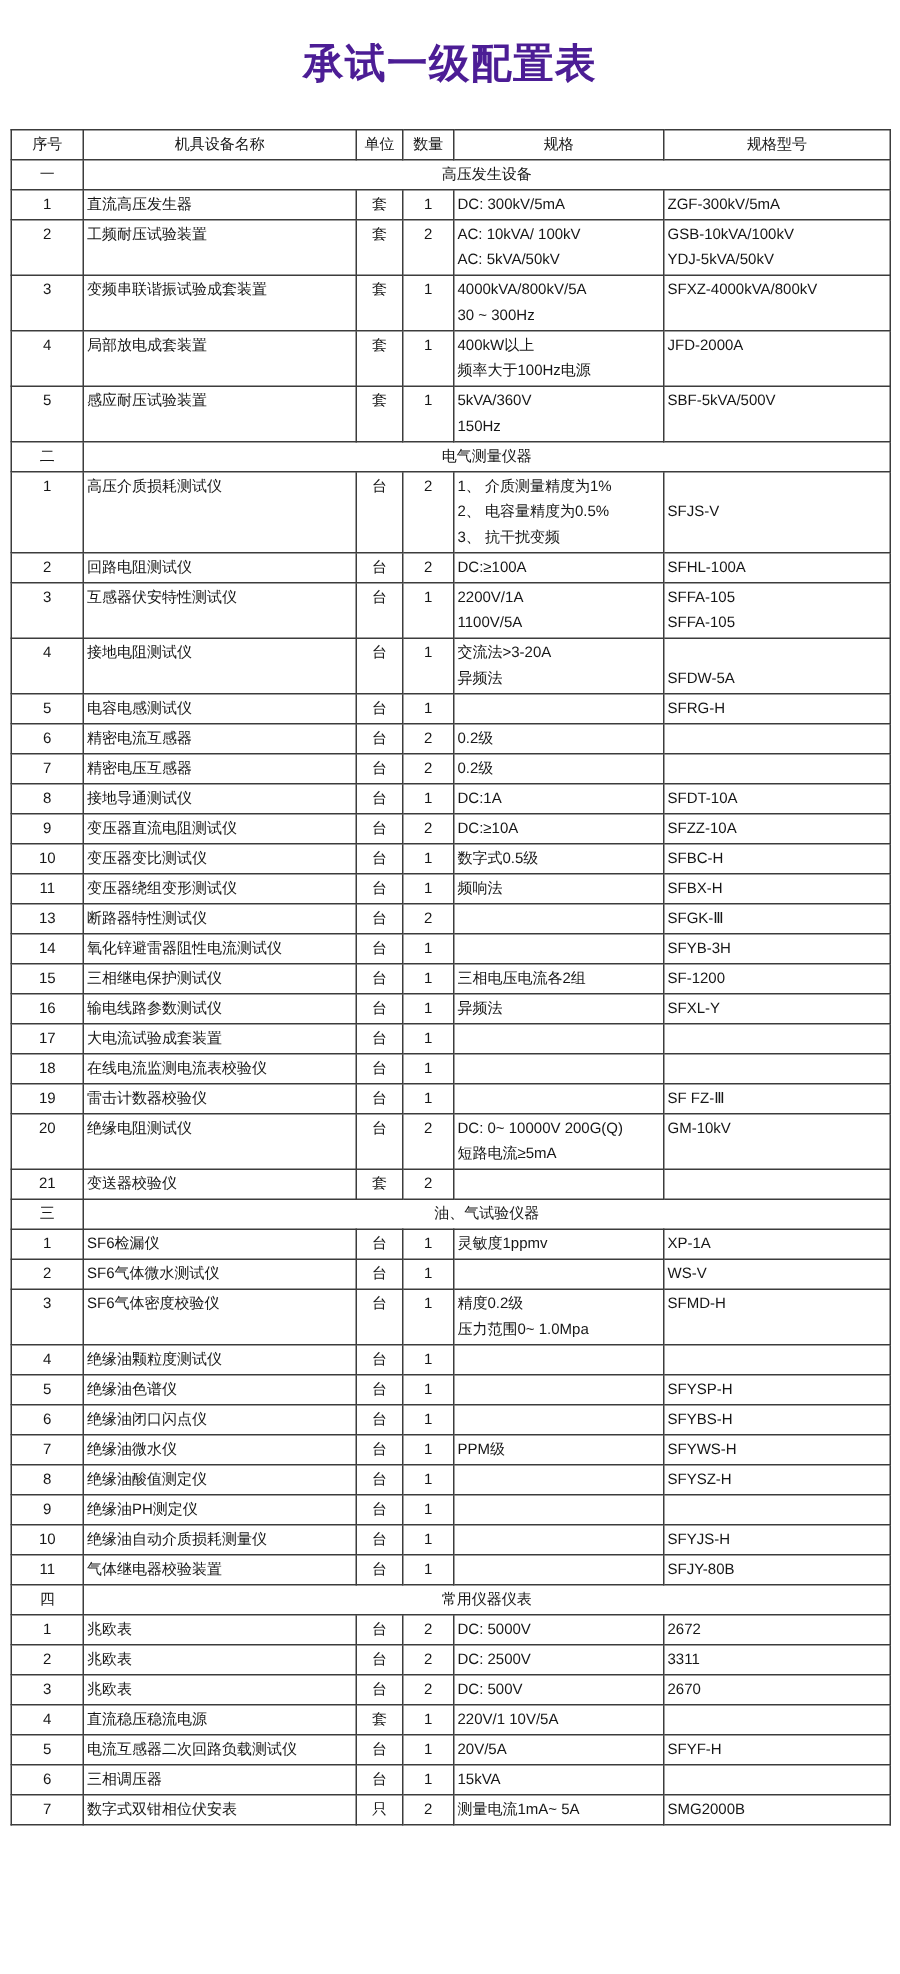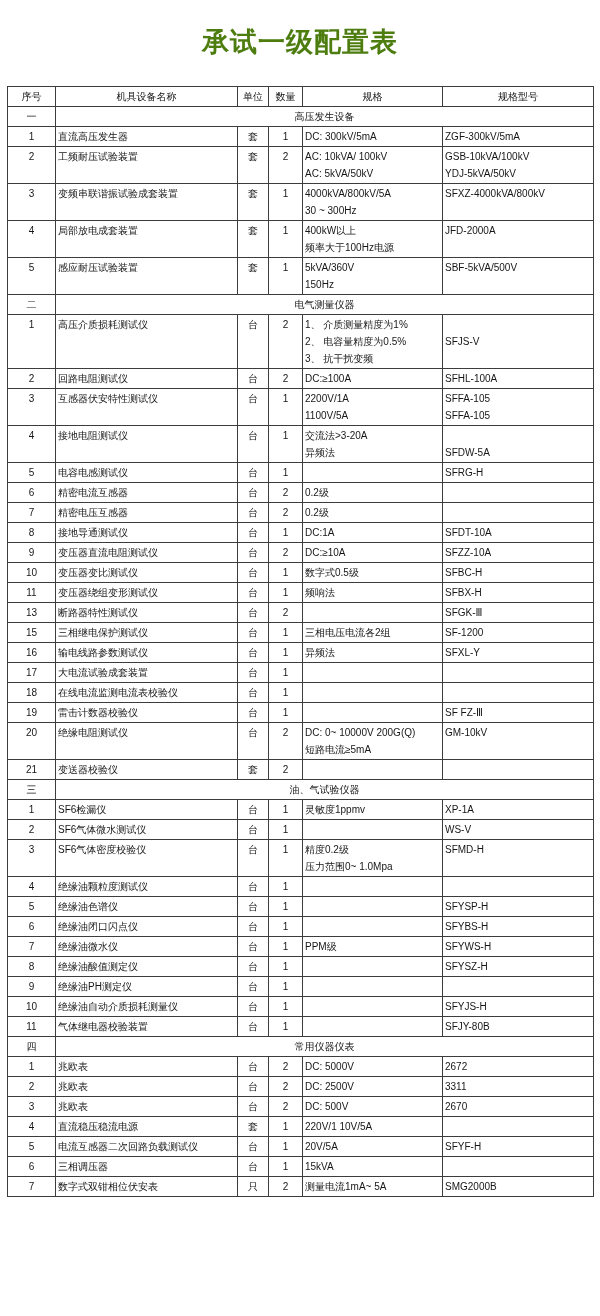--- a/index.html
+++ b/index.html
@@ -12,21 +12,21 @@
     color: #161616;
     overflow: hidden;
   }
   .page-title {
     text-align: center;
     font-weight: bold;
     font-size: 27px;
     line-height: 31px;
     margin: 27px 0 0 0;
     letter-spacing: 1px;
-    color: #4d7c0f;
+    color: #4c1d95;
   }
   table.cfg {
     border-collapse: collapse;
     table-layout: fixed;
     width: 586px;
     margin: 28px 0 0 7px;
     font-size: 10px;
   }
   .cfg th, .cfg td {
     border: 1px solid #3c3c3c;
@@ -279,20 +279,30 @@
           <td class="ta-c">13</td>
           <td class="pad-name">断路器特性测试仪</td>
           <td class="ta-c">台</td>
           <td class="ta-c">2</td>
           <td class="pad-spec"></td>
           <td class="pad-model">
             <div class="line">SFGK-Ⅲ</div>
           </td>
         </tr>
         <tr>
+          <td class="ta-c">14</td>
+          <td class="pad-name">氧化锌避雷器阻性电流测试仪</td>
+          <td class="ta-c">台</td>
+          <td class="ta-c">1</td>
+          <td class="pad-spec"></td>
+          <td class="pad-model">
+            <div class="line">SFYB-3H</div>
+          </td>
+        </tr>
+        <tr>
           <td class="ta-c">15</td>
           <td class="pad-name">三相继电保护测试仪</td>
           <td class="ta-c">台</td>
           <td class="ta-c">1</td>
           <td class="pad-spec">
             <div class="line">三相电压电流各2组</div>
           </td>
           <td class="pad-model">
             <div class="line">SF-1200</div>
           </td>

